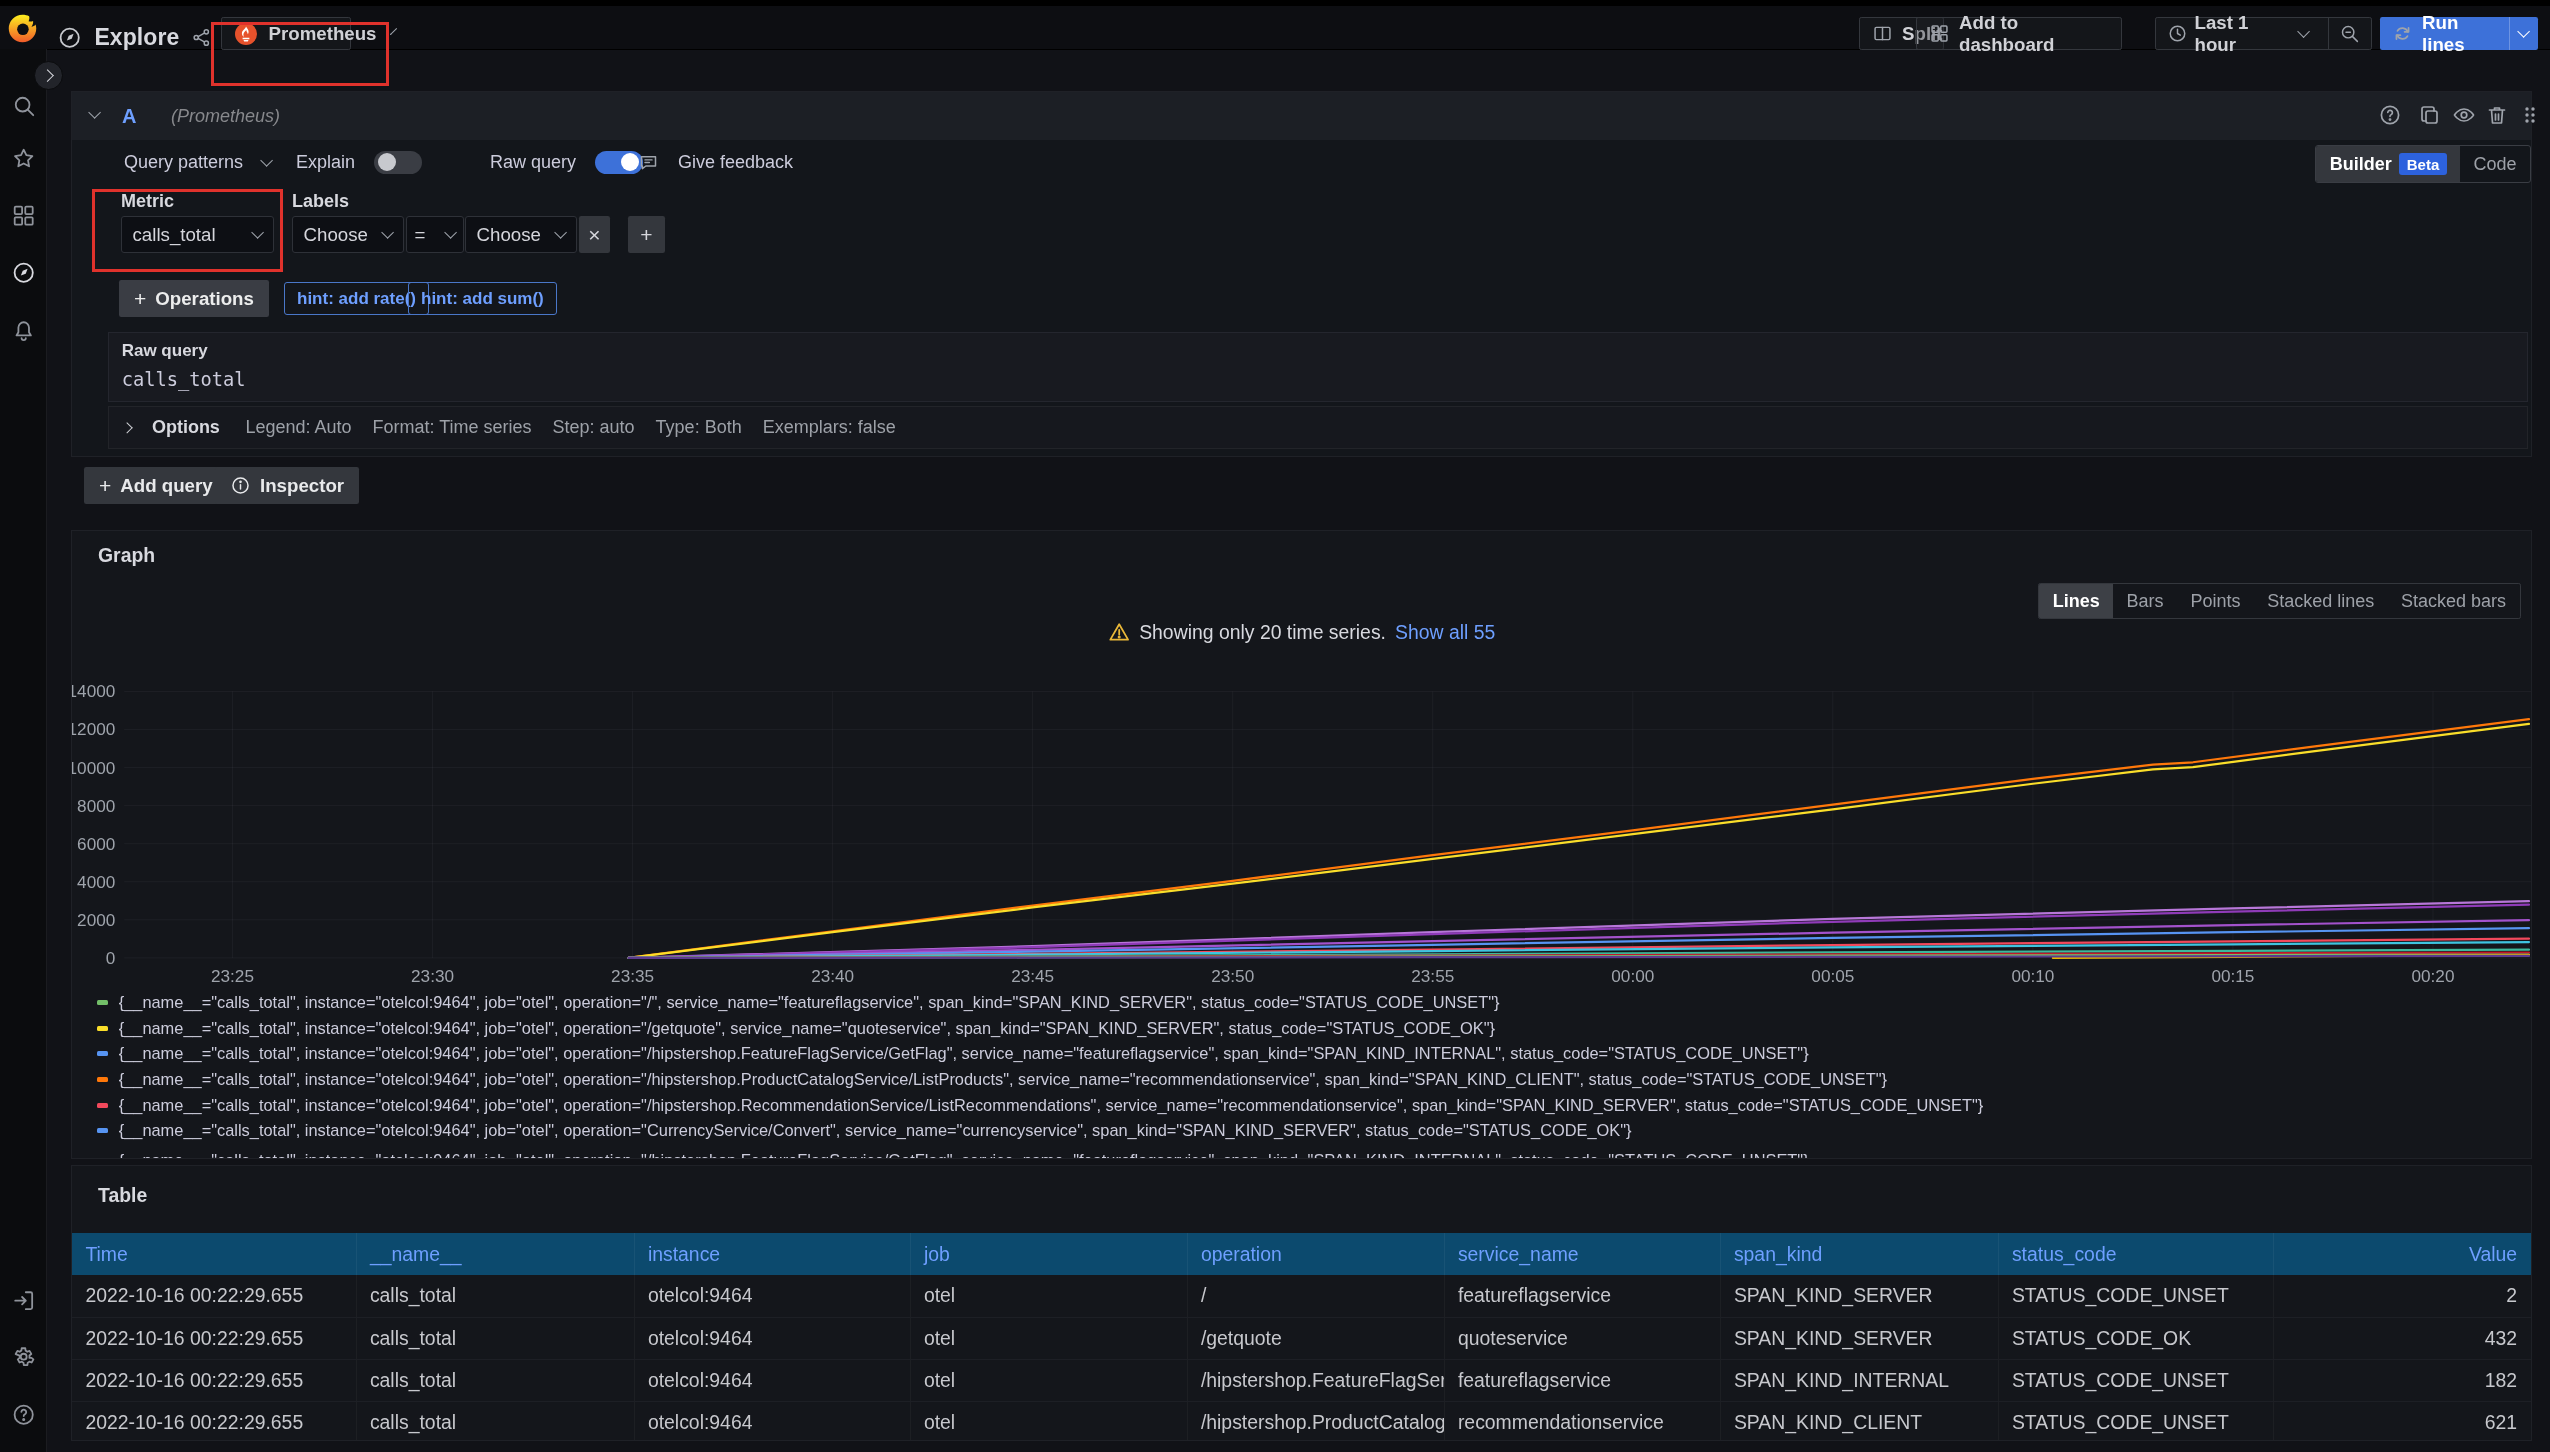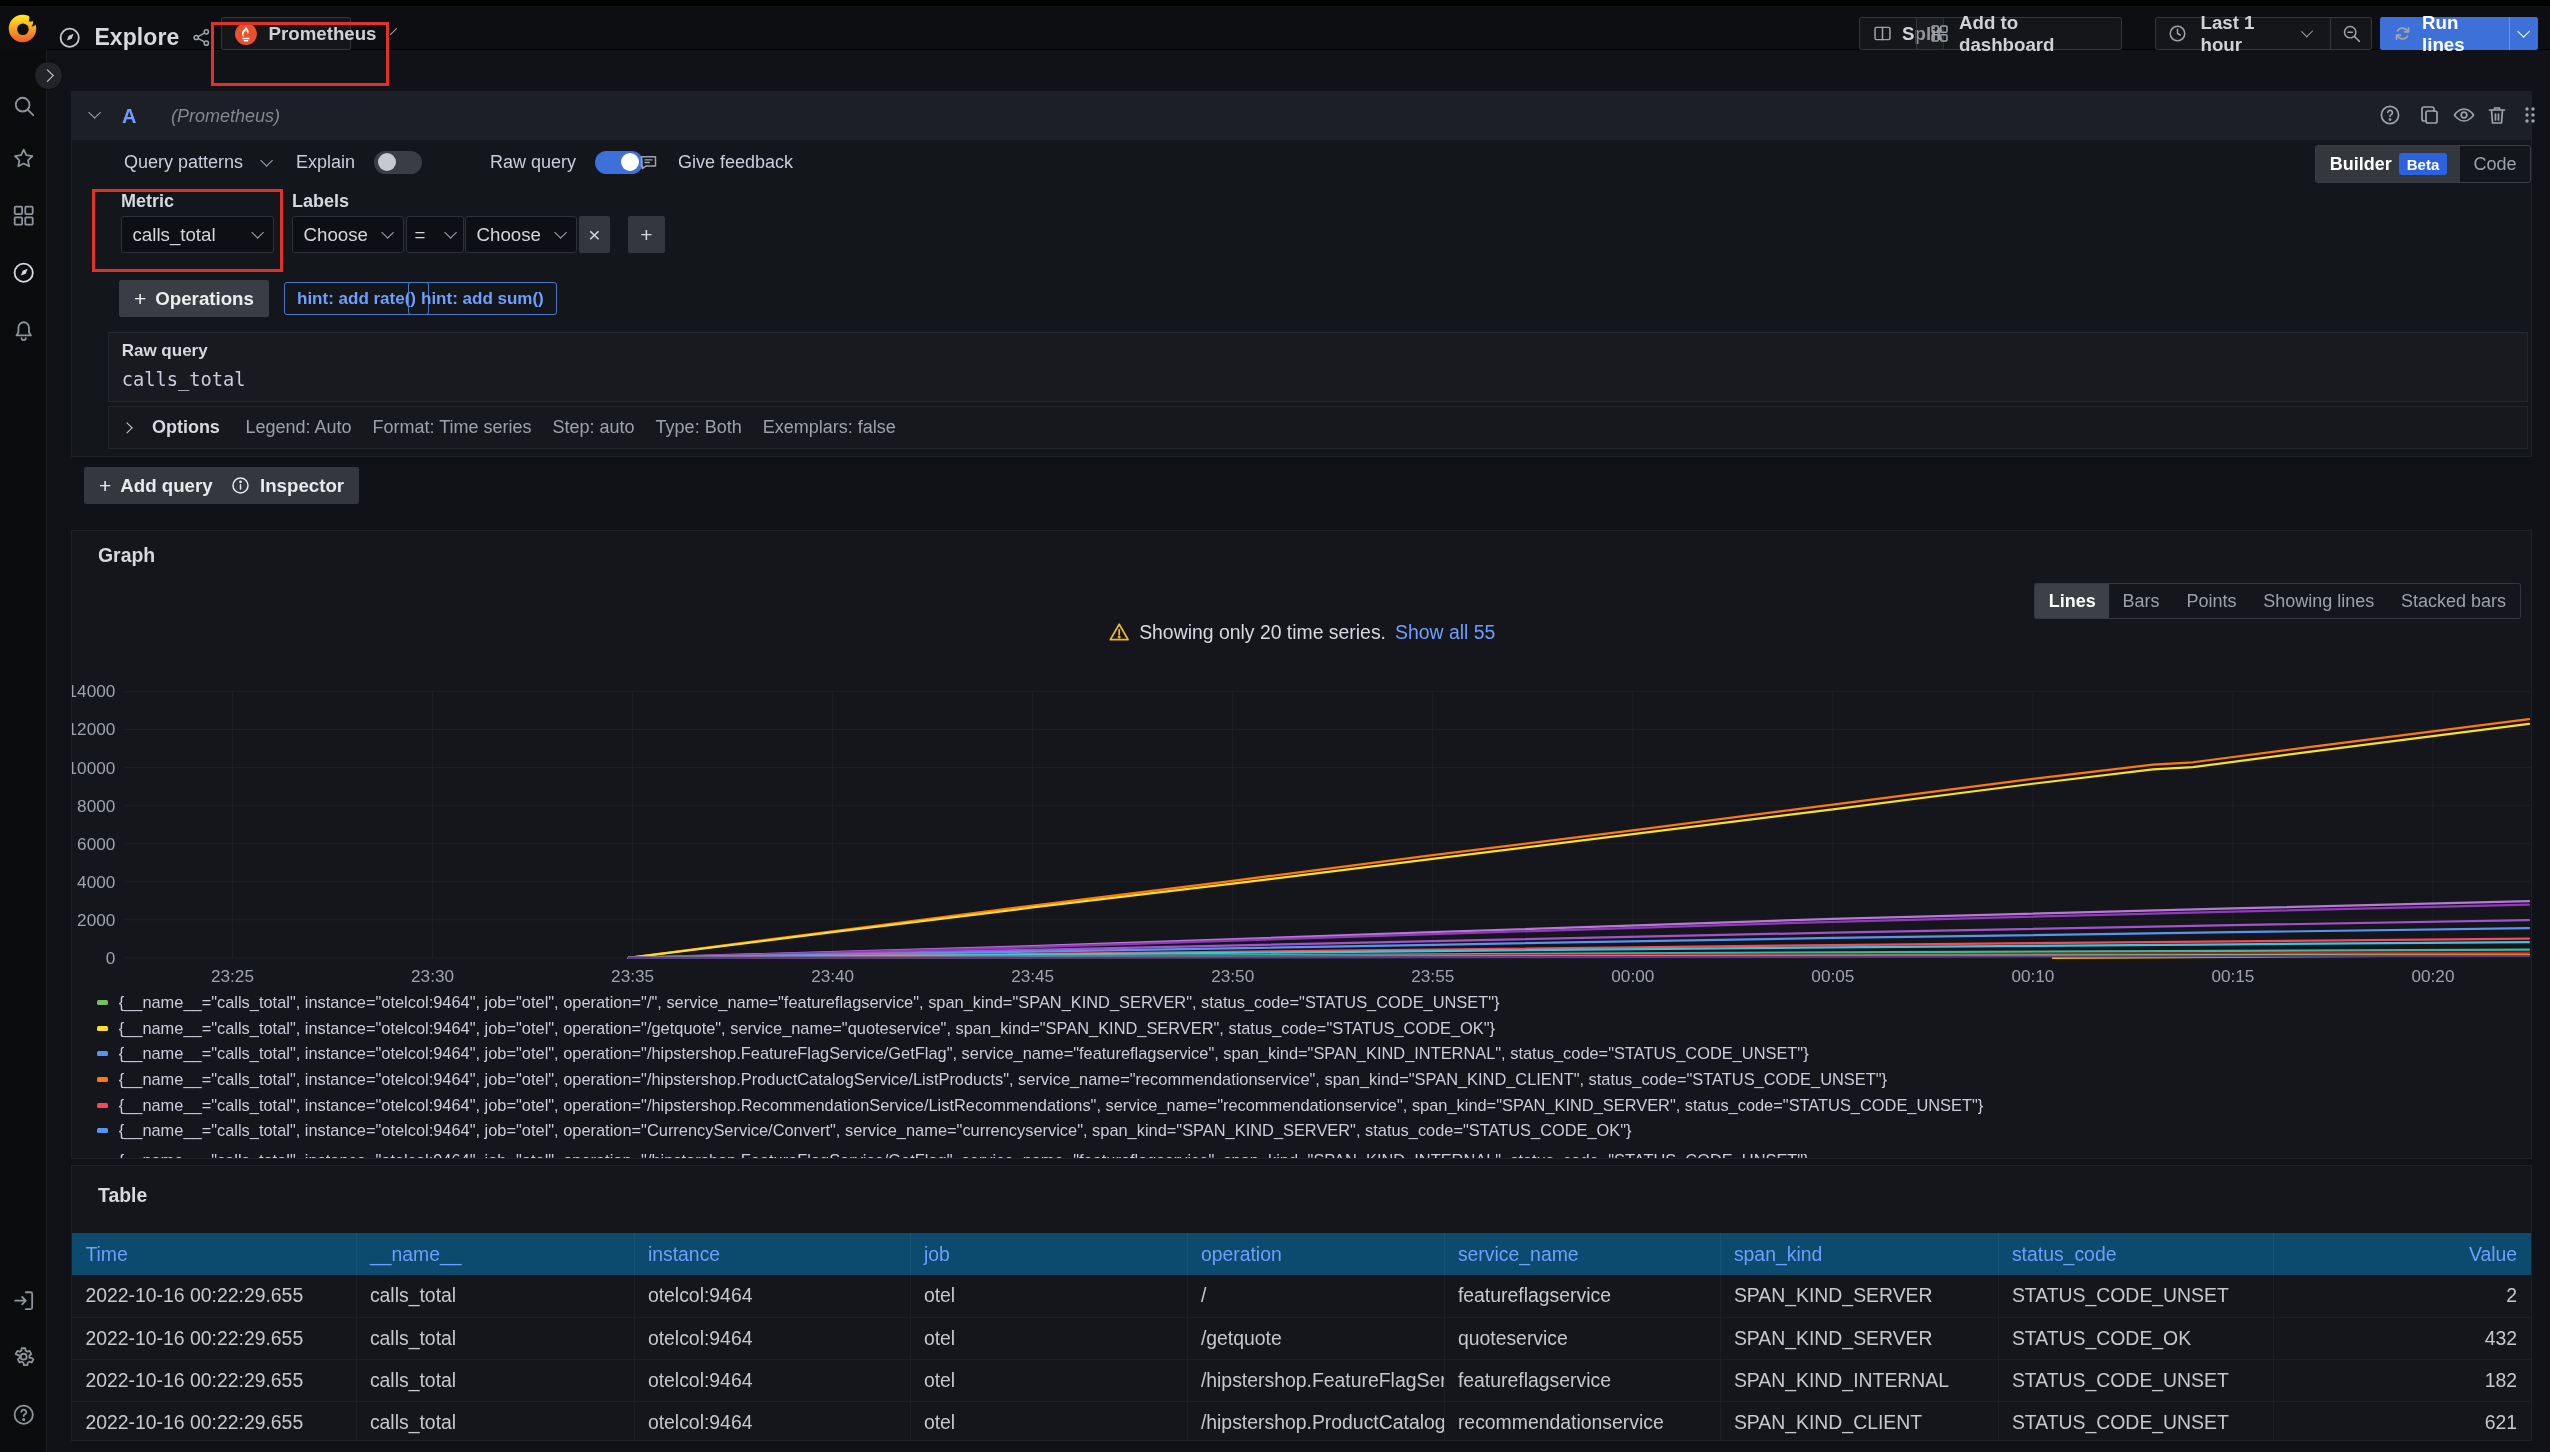--- a/index.html
+++ b/index.html
@@ -24,21 +24,21 @@
   .tb-btn{position:absolute;top:11.2px;height:33px;display:flex;align-items:center;gap:9px;
     padding:0 12px;border:0.7px solid #34373d;border-radius:2.2px;color:#d0d1d6;font-size:18.7px;
     font-weight:600;background:rgba(34,36,42,.35);box-sizing:border-box;}
   .tb-btn .ic{color:#9fa4ac;}
   #ds-picker{left:221px;width:130px;justify-content:flex-start;gap:10.5px;}
   #run-query{left:2380px;width:158px;background:#3d71d9;border:none;color:#fff;padding:0;}
   #run-query .main{display:flex;align-items:center;gap:9px;padding:0 10.5px 0 12px;height:100%;}
   #run-query .drop{display:flex;align-items:center;justify-content:center;width:33px;height:100%;
     border-left:0.7px solid rgba(255,255,255,.25);}
   #time-group{left:2155px;width:217px;padding:0;}
-  #time-group .seg1{display:flex;align-items:center;gap:13px;padding:0 10.5px;height:100%;}
+  #time-group .seg1{display:flex;align-items:center;gap:7px;padding:0 10.5px;height:100%;}
   #time-group .seg2{display:flex;align-items:center;justify-content:center;width:43px;height:100%;
     border-left:0.7px solid #34373d;color:#9fa4ac;}
   .ann{position:absolute;border:3.7px solid #e0322c;background:transparent;z-index:60;}
   
   #qpanel{left:71px;top:91px;width:2461px;height:366px;background:#13161b;border:0.7px solid #1f2127;box-sizing:border-box;}
   #qhead{position:absolute;left:0;top:0;width:100%;height:48px;background:#1c1f25;}
   #qhead .refid{color:#6e9fff;font-weight:700;font-size:20px;}
   #qhead .dshint{color:#87888c;font-style:italic;font-size:18px;}
   .qh-ic{position:absolute;top:11.2px;width:24px;height:24px;color:#9fa4ac;}
   .toolrow-item{position:absolute;top:54px;height:33px;display:flex;align-items:center;gap:19px;
@@ -385,21 +385,21 @@
     </span>
   <span>Inspector</span>
 </div>
 
 <div class="abs panel" id="gpanel">
   <span class="panel-title">Graph</span>
   <div id="mode-tabs">
       <div class="mode active">Lines</div>
       <div class="mode">Bars</div>
       <div class="mode">Points</div>
-      <div class="mode">Showing lines</div>
+      <div class="mode">Stacked lines</div>
       <div class="mode">Stacked bars</div>
     </div>
   <div id="warn">
     <span class="ic" style="color:#eab839">
       <svg class="ln" viewBox="0 0 24 24" width="22.4" height="22.4" style="stroke-width:1.9">
           <path d="M12 3.5 21.5 20h-19Z"></path>
           <path d="M12 9.5v5"></path>
           <circle cx="12" cy="17.2" r=".7" fill="currentColor"></circle>
         </svg>
       </span>

